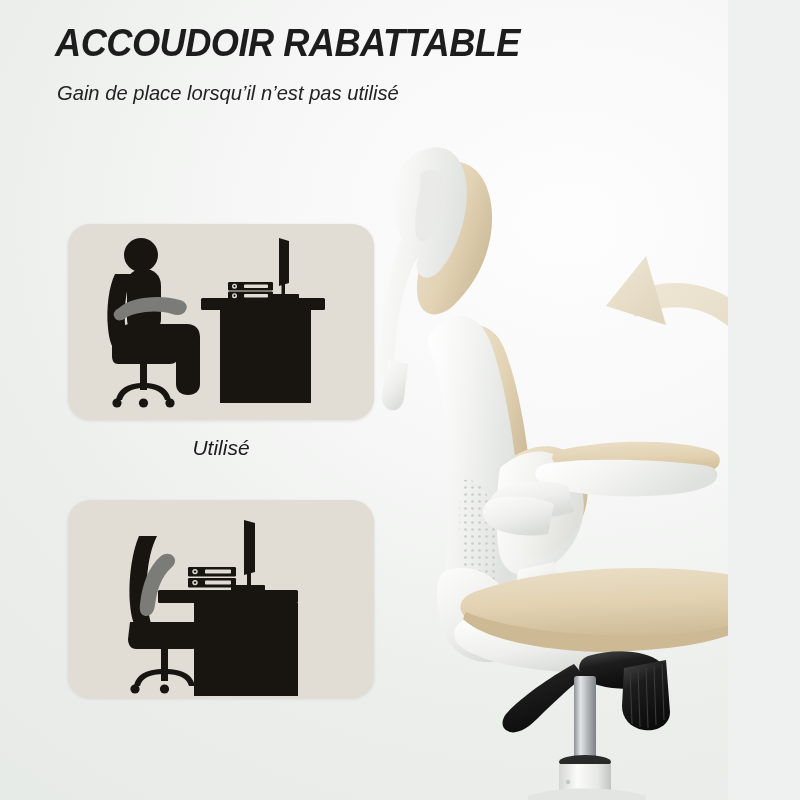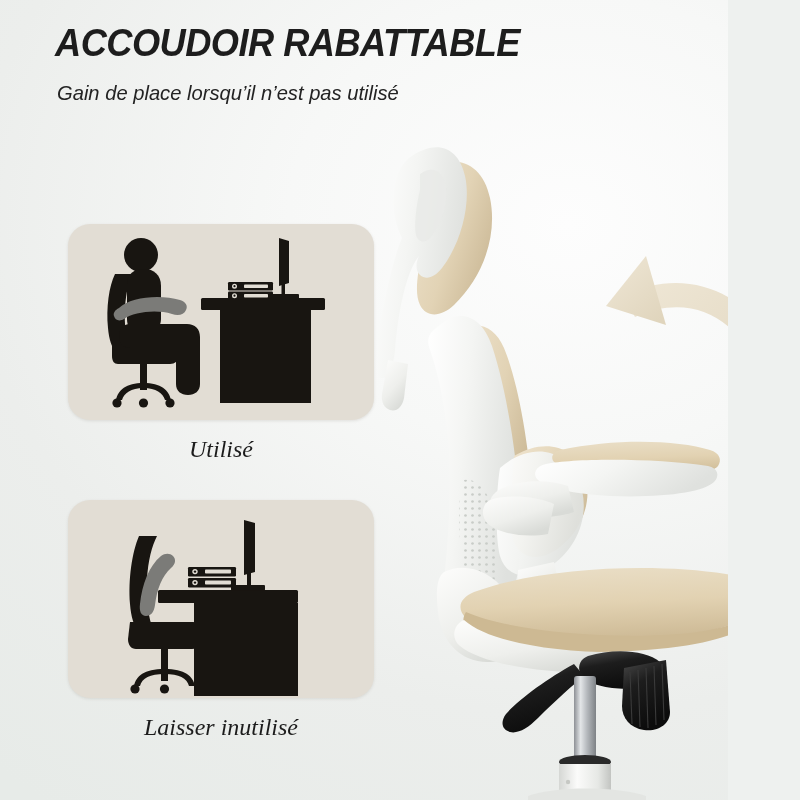--- a/index.html
+++ b/index.html
@@ -41,23 +41,22 @@
     position:absolute;left:68px;width:306px;
     background:#e2ddd4;border-radius:22px;
     box-shadow:0 1px 3px rgba(120,115,105,.18);
   }
   #panel-1{top:224px;height:196px;}
   #panel-2{top:500px;height:198px;}
   .panel svg{display:block;width:100%;height:100%;}
 
   .caption{
     position:absolute;left:68px;width:306px;
-    text-align:center;font-style:italic;font-size:24px;
+    text-align:center;font-style:italic;font-size:21px;
     color:#1c1c1c;
-    font-family:Liberation Serif, serif;
   }
   #caption-1{top:436px;}
   #caption-2{top:714px;}
 
   
   #product{
     position:absolute;left:378px;top:120px;width:422px;height:680px;
   }
   #product svg{display:block;width:100%;height:100%;}
 </style>
@@ -155,21 +154,20 @@
         <circle cx="127" cy="82.6" r="1.2"></circle>
       </g>
 
       <g fill="#181511">
         <path d="M176 20 L187 23 L187 72 L176 75 Z"></path>
         <rect x="179" y="73" width="4" height="14"></rect>
         <rect x="163" y="85" width="34" height="5.5" rx="1"></rect>
       </g>
     </svg>
   </div>
-  <div class="caption" id="caption-2">Laisser inutilisé</div>
 
   <div id="product">
     <svg viewBox="0 0 422 680" xmlns="http://www.w3.org/2000/svg">
       <defs>
         <linearGradient id="gWhite" x1="0" y1="0" x2="1" y2="0.3">
           <stop offset="0%" stop-color="#ffffff"></stop>
           <stop offset="45%" stop-color="#f4f5f3"></stop>
           <stop offset="100%" stop-color="#dfe1de"></stop>
         </linearGradient>
         <linearGradient id="gWhite2" x1="0" y1="0" x2="0.6" y2="1">

